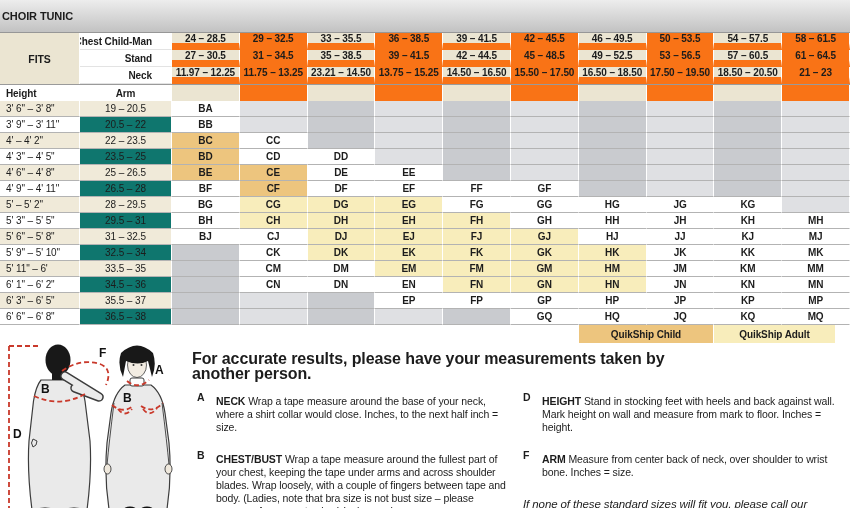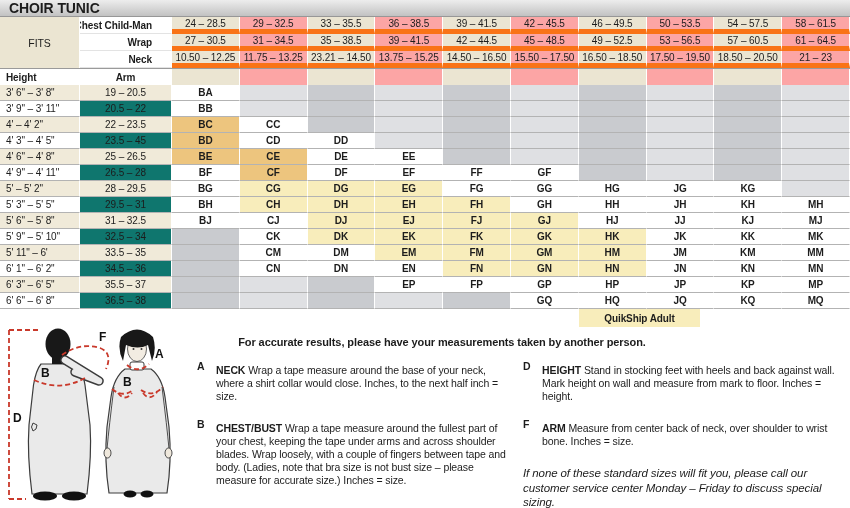--- a/index.html
+++ b/index.html
@@ -6,34 +6,34 @@
     --beige:#ebe5d2; --rowbeige:#f0ead9;
     --child:#edc57e; --adult:#f8edbb;
     --edark:#c9cbcf; --elight:#dfe0e3;
     --red:#c9392b; --ink:#1c1c1c;
   }
   *{box-sizing:border-box;margin:0;padding:0}
   body{background:#fff;font-family:"Liberation Sans",sans-serif;color:var(--ink)}
   .sheet{width:850px;height:508px;background:#fff;overflow:hidden;letter-spacing:-0.1px}
 
   
-  .titlebar{height:17px;background:linear-gradient(#ededed,#c2c2c2);border-bottom:1px solid #979797;
-    display:flex;align-items:center;padding-left:9px;font-size:14px;font-weight:bold}
+  .titlebar{height:33px;background:linear-gradient(#ededed,#c2c2c2);border-bottom:1px solid #979797;
+    display:flex;align-items:center;padding-left:2px;font-size:11px;font-weight:bold}
 
   
   .grid{display:grid;grid-template-columns:80px 92px repeat(10,1fr)}
   .cell{display:flex;align-items:center;justify-content:center;font-size:10px;
     border-right:1px solid #fff;overflow:hidden;white-space:nowrap}
 
   
   #fits-grid{grid-auto-rows:17px;border-bottom:1px solid #9a9a9a}
-  .fits-cell{grid-column:1;grid-row:1/4;background:var(--beige);font-weight:normal;font-size:10.5px}
+  .fits-cell{grid-column:1;grid-row:1/4;background:var(--beige);font-weight:bold;font-size:10.5px}
   .flbl{justify-content:flex-end;padding-right:19px;font-weight:bold;background:#fff;border-bottom:1px solid #e3e3e3}
-  .fval{font-weight:normal;border-bottom:5px solid #f97316}
-  .cb{background:var(--beige)} .cw{background:#fca5a5}
+  .fval{font-weight:bold;border-bottom:7px solid #f97316}
+  .cb{background:var(--beige)} .cw{background:#f97316}
 
   
   #size-grid{grid-auto-rows:16px}
   #size-grid .cell{border-bottom:1px solid #b3b3b3}
   .shead{font-weight:bold;height:17px}
   .hname{justify-content:flex-start;padding-left:6px;background:#fff}
   .aname{background:#fff}
   .hcell{justify-content:flex-start;padding-left:6px;background:#fff}
   .acell{background:#0f766e}
   .rowb{background:var(--rowbeige)}
@@ -48,21 +48,21 @@
     font-size:10px;font-weight:bold;border-right:1px solid #fff}
   .qs.child{background:var(--child)} .qs.adult{background:var(--adult);width:122px}
 
   
   .bottom{display:flex}
   .figs{flex:none;width:192px}
   .robe{fill:#eaeaea;stroke:#3c3c3c;stroke-width:1.2}
   .redline{fill:none;stroke:var(--red);stroke-width:1.8;stroke-dasharray:5 3}
   .figlabel{font:bold 12px "Liberation Sans",sans-serif;fill:#111}
   .bottom-right{flex:1;padding-top:8px}
-  .intro{width:500px;text-align:center;font-weight:bold;font-size:11px;line-height:15px}
+  .intro{width:500px;font-weight:bold;font-size:16px;line-height:15px}
   .cols{display:flex;margin-top:10px;padding-left:5px}
   .col-a{width:316px;flex:none}
   .col-b{flex:1;padding-left:10px;padding-right:4px}
   .instr{display:flex;margin-bottom:11px;font-size:10.5px;line-height:13px}
   .instr .ltr{flex:none;width:15px;font-weight:bold}
   .instr p{margin:4px}
   .note{font-style:italic;font-size:11.5px;line-height:14.5px;margin-top:14px}
 </style>
 </head>
 <body>
@@ -78,33 +78,33 @@
       <div class="cell fval cb">24 – 28.5</div>
       <div class="cell fval cw">29 – 32.5</div>
       <div class="cell fval cb">33 – 35.5</div>
       <div class="cell fval cw">36 – 38.5</div>
       <div class="cell fval cb">39 – 41.5</div>
       <div class="cell fval cw">42 – 45.5</div>
       <div class="cell fval cb">46 – 49.5</div>
       <div class="cell fval cw">50 – 53.5</div>
       <div class="cell fval cb">54 – 57.5</div>
       <div class="cell fval cw">58 – 61.5</div>
-      <div class="cell flbl">Wrap</div>
+      <div class="cell flbl">Stand</div>
       <div class="cell fval cb">27 – 30.5</div>
       <div class="cell fval cw">31 – 34.5</div>
       <div class="cell fval cb">35 – 38.5</div>
       <div class="cell fval cw">39 – 41.5</div>
       <div class="cell fval cb">42 – 44.5</div>
       <div class="cell fval cw">45 – 48.5</div>
       <div class="cell fval cb">49 – 52.5</div>
       <div class="cell fval cw">53 – 56.5</div>
       <div class="cell fval cb">57 – 60.5</div>
       <div class="cell fval cw">61 – 64.5</div>
       <div class="cell flbl">Neck</div>
-      <div class="cell fval cb">10.50 – 12.25</div>
+      <div class="cell fval cb">11.97 – 12.25</div>
       <div class="cell fval cw">11.75 – 13.25</div>
       <div class="cell fval cb">23.21 – 14.50</div>
       <div class="cell fval cw">13.75 – 15.25</div>
       <div class="cell fval cb">14.50 – 16.50</div>
       <div class="cell fval cw">15.50 – 17.50</div>
       <div class="cell fval cb">16.50 – 18.50</div>
       <div class="cell fval cw">17.50 – 19.50</div>
       <div class="cell fval cb">18.50 – 20.50</div>
       <div class="cell fval cw">21 – 23</div>
     </div>
@@ -153,21 +153,21 @@
       <div class="cell scell">CC</div>
       <div class="cell ecell eg-d"></div>
       <div class="cell ecell eg-l"></div>
       <div class="cell ecell eg-d"></div>
       <div class="cell ecell eg-l"></div>
       <div class="cell ecell eg-d"></div>
       <div class="cell ecell eg-l"></div>
       <div class="cell ecell eg-d"></div>
       <div class="cell ecell eg-l"></div>
       <div class="cell hcell">4' 3" – 4' 5"</div>
-      <div class="cell acell">23.5 – 45</div>
+      <div class="cell acell">23.5 – 25</div>
       <div class="cell scell qs-child">BD</div>
       <div class="cell scell">CD</div>
       <div class="cell scell">DD</div>
       <div class="cell ecell eg-l"></div>
       <div class="cell ecell eg-d"></div>
       <div class="cell ecell eg-l"></div>
       <div class="cell ecell eg-d"></div>
       <div class="cell ecell eg-l"></div>
       <div class="cell ecell eg-d"></div>
       <div class="cell ecell eg-l"></div>
@@ -288,20 +288,21 @@
       <div class="cell ecell eg-d"></div>
       <div class="cell scell">GQ</div>
       <div class="cell scell">HQ</div>
       <div class="cell scell">JQ</div>
       <div class="cell scell">KQ</div>
       <div class="cell scell">MQ</div>
     </div>
 
   <div class="qsrow">
     <div class="qs-spacer"></div>
+    <div class="qs child">QuikShip Child</div>
     <div class="qs adult">QuikShip Adult</div>
   </div>
 
   <div class="bottom">
 
     <div class="figs">
       <svg width="192" height="181" viewBox="0 0 192 181">
 
         <path class="redline" d="M9 3 H40 M9 3 V172 M9 172 H26"></path>
 

